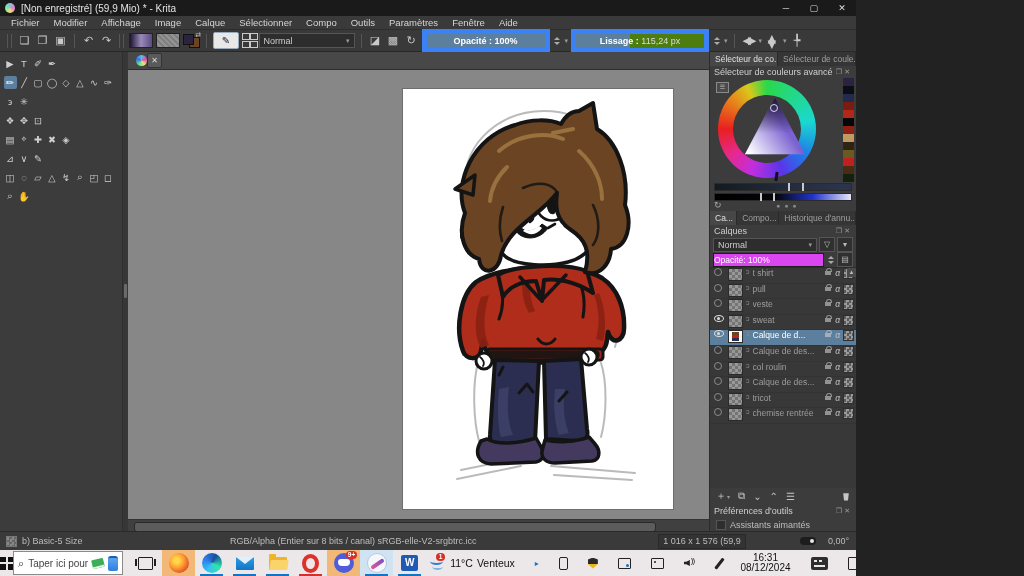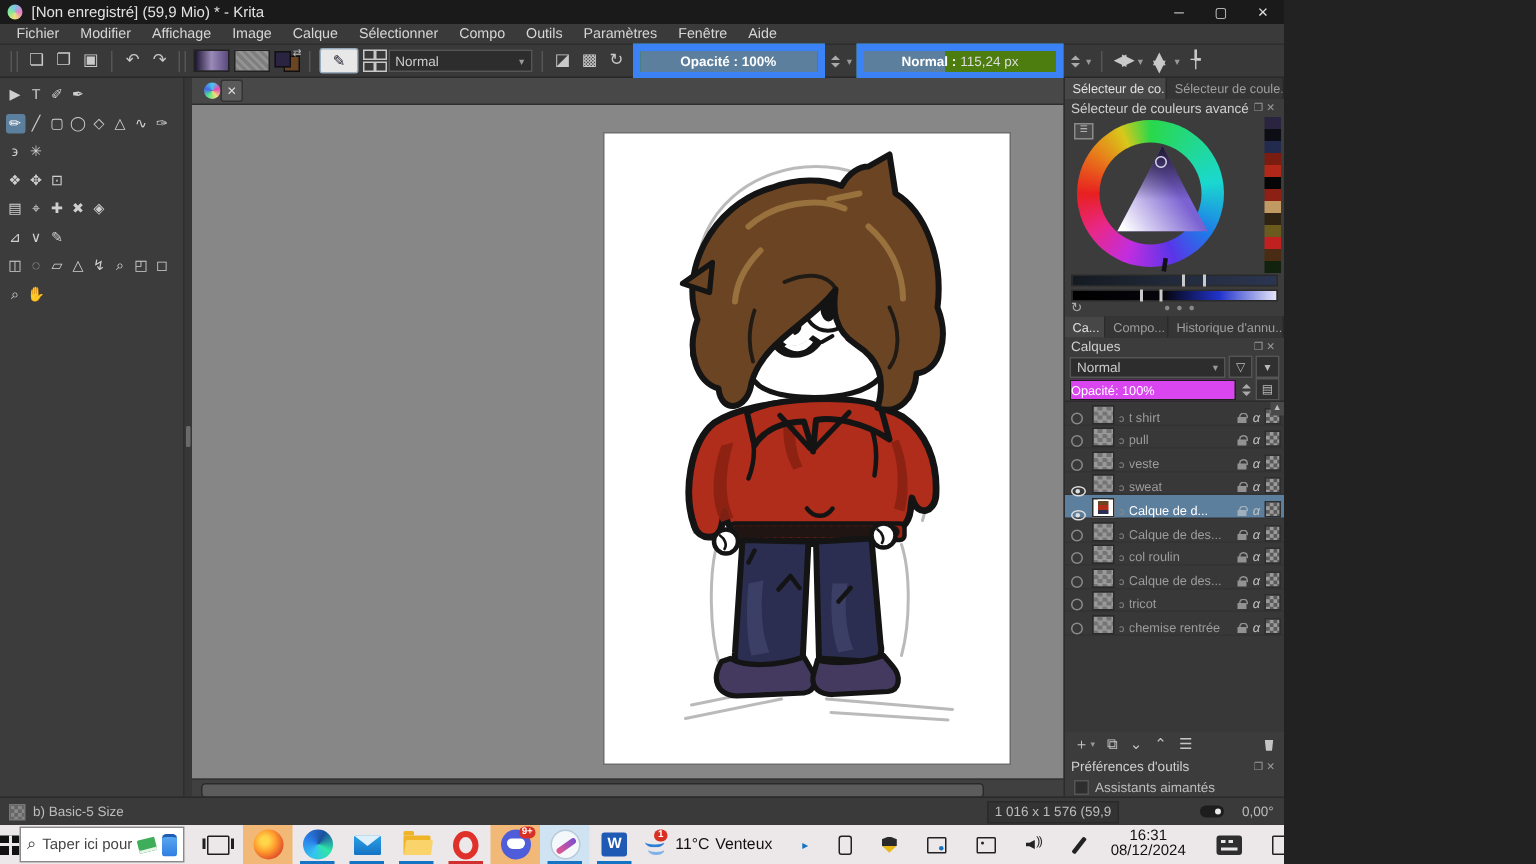--- a/index.html
+++ b/index.html
@@ -108,21 +108,21 @@
   #colorfooter .dots{margin:0 auto;color:#888;font-size:7px;letter-spacing:1px;}
   .blendrow{height:15px;flex:none;display:flex;align-items:center;gap:2px;padding:0 3px;}
   .blendrow .dd{flex:1;height:12px;}
   .sqbtn{width:14px;height:13px;border:1px solid #555;background:#303030;color:#bbb;font-size:8px;
     display:flex;align-items:center;justify-content:center;}
   .oprow{height:15px;flex:none;display:flex;align-items:center;gap:2px;padding:0 3px;}
   .opbar{flex:1;height:12px;background:#d946ef;border:1px solid #1f1f1f;color:#fff;font-size:8.5px;
     text-align:left;line-height:12px;}
   
   #layerlist{flex:1;overflow:hidden;background:#383838;border-top:1px solid #2c2c2c;position:relative;}
-  .layer-row{height:14.6px;display:flex;align-items:flex-end;gap:3px;padding:0 2px 0 4px;
+  .layer-row{height:14.6px;display:flex;align-items:flex-start;gap:3px;padding:0 2px 0 4px;
     border-bottom:1px solid #333;color:#9d9d9d;font-size:8.5px;}
   .layer-row.sel{background:#5d7f9e;color:#fff;}
   .layer-row .vis{width:11px;flex:none;}
   .vis.on::before{content:"";display:block;width:8px;height:5px;border:1px solid #dedede;border-radius:50%;}
   .vis.on::after{content:"";display:block;width:3px;height:3px;background:#dedede;border-radius:50%;margin:-5px 0 0 3px;}
   .vis.off::before{content:"";display:block;width:6px;height:6px;border:1px solid #8a8a8a;border-radius:50%;}
   .thumb{width:13px;height:11px;flex:none;border:1px solid #2a2a2a;
     background:repeating-conic-gradient(#747474 0 25%,#989898 0 50%) 0 0/6px 6px;}
   .thumb.t-sketch{background:#e8e8e8 linear-gradient(135deg,transparent 42%,#444 42% 48%,transparent 48%),
     #e8e8e8 linear-gradient(45deg,transparent 58%,#333 58% 65%,transparent 65%);}
@@ -306,21 +306,21 @@
       <div class="txt">Opacité : 100%</div>
     </div>
     <span class="spin">
         <i class="up"></i>
         <i class="dn"></i>
       </span>
     <span class="mini-arrow">▾</span>
     <div class="slider" style="width:128px">
       <div class="fill" style="width:42%"></div>
       <div class="txt">
-        <span>Normal :</span> <span style="font-weight:normal;color:#ddd">115,24 px</span>
+        <span>Lissage :</span> <span style="font-weight:normal;color:#ddd">115,24 px</span>
       </div>
     </div>
     <span class="spin">
         <i class="up"></i>
         <i class="dn"></i>
       </span>
     <span class="mini-arrow">▾</span>
     <span class="tsep"></span>
     <span class="tbtn" style="letter-spacing:-3px">◀▶</span>
     <span class="mini-arrow">▾</span>
@@ -663,20 +663,21 @@
       <div class="assistrow">
         <span class="cbox"></span>
         <span>Assistants aimantés</span>
       </div>
     </div>
   </div>
 
   <div id="statusbar">
     <span class="sicon"></span>
     <span>b) Basic-5 Size</span>
+    <span id="sb-colorspace">RGB/Alpha (Entier sur 8 bits / canal) sRGB-elle-V2-srgbtrc.icc</span>
     <span id="sb-dims">1 016 x 1 576 (59,9 Mio)</span>
     <span id="sb-pill"></span>
     <span id="sb-angle">0,00°</span>
     <span id="sb-zoom">50 %</span>
     <span id="sb-slider"></span>
     <span id="sb-fit"></span>
   </div>
 
   <div id="taskbar">
     <div class="start">

